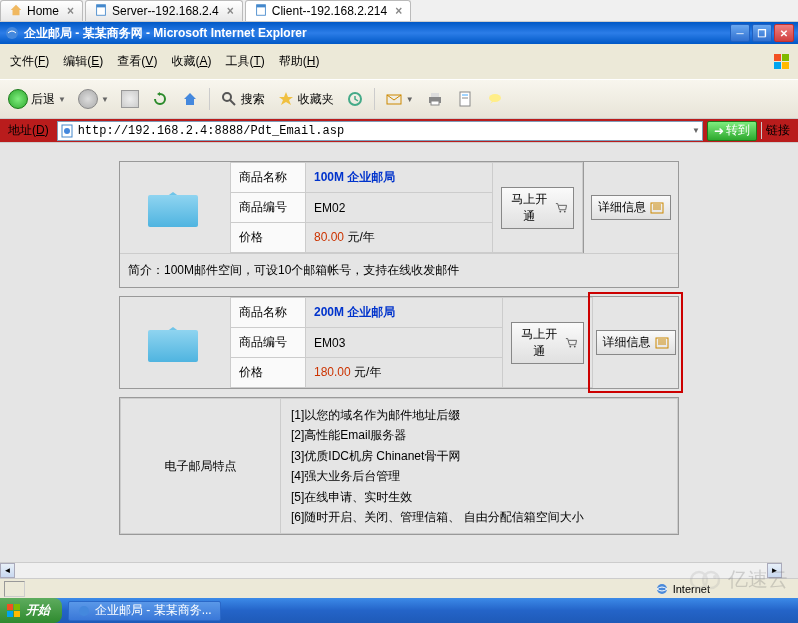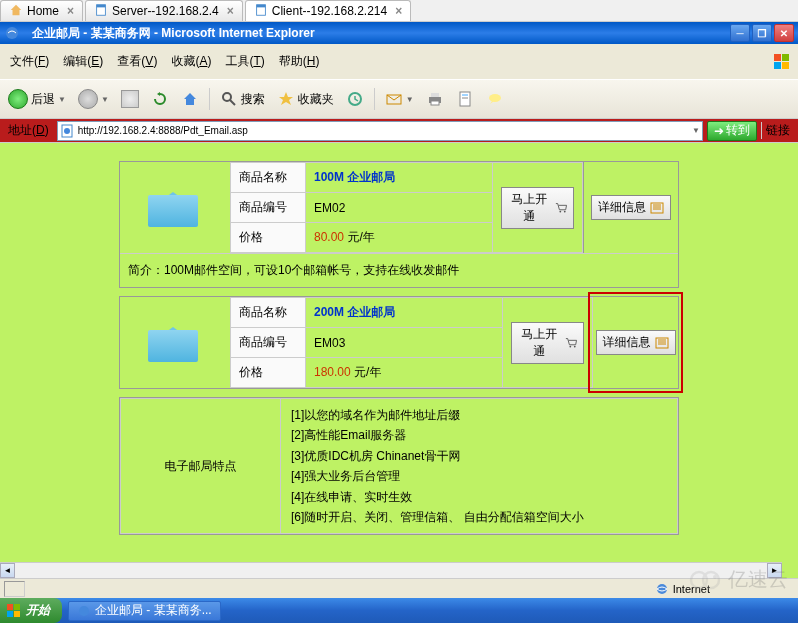--- a/index.html
+++ b/index.html
@@ -4,21 +4,21 @@
   <style>
     * { margin: 0; padding: 0; box-sizing: border-box; }
     body { font-family: "SimSun", "宋体", Arial, sans-serif; font-size: 12px; background: #fff; width: 798px; height: 623px; overflow: hidden; position: relative; }
     
     .browser-tabs { display: flex; height: 22px; background: #f0f0f0; border-bottom: 1px solid #ccc; }
     .browser-tab { display: flex; align-items: center; padding: 2px 8px; border: 1px solid #bbb; border-bottom: none; background: linear-gradient(#fff, #e8e8e8); margin-right: 2px; gap: 4px; border-radius: 3px 3px 0 0; }
     .browser-tab.active { background: #fff; }
     .tab-close { color: #888; font-weight: bold; margin-left: 4px; }
     .tab-icon { width: 14px; height: 14px; display: inline-block; }
     
-    .ie-titlebar { height: 22px; background: linear-gradient(#0058c6, #2c7de8, #0058c6); color: white; display: flex; align-items: center; padding: 0 4px; font-weight: bold; gap: 8px; }
+    .ie-titlebar { height: 22px; background: linear-gradient(#0058c6, #2c7de8, #0058c6); color: white; display: flex; align-items: center; padding: 0 4px; font-weight: bold; }
     .ie-titlebar .ie-icon { width: 16px; height: 16px; margin-right: 4px; }
     .win-controls { margin-left: auto; display: flex; gap: 2px; }
     .win-btn { width: 20px; height: 18px; background: linear-gradient(#6aa8f0, #3070d0); border: 1px solid #2060c0; color: white; font-size: 10px; display: flex; align-items: center; justify-content: center; border-radius: 2px; }
     .win-btn.close { background: linear-gradient(#f08080, #d04040); border-color: #c03030; }
     
     .menu-bar { height: 35px; background: #ece9d8; display: flex; align-items: center; padding: 0 4px; gap: 2px; }
     .menu-item { padding: 2px 6px; }
     .menu-u { text-decoration: underline; }
     .ms-logo { margin-left: auto; width: 40px; }
     
@@ -28,25 +28,25 @@
     .back-icon { background: radial-gradient(circle, #7eed7e, #2ea82e); border: 1px solid #1a7a1a; }
     .fwd-icon { background: radial-gradient(circle, #ddd, #aaa); border: 1px solid #888; }
     .stop-icon { background: radial-gradient(circle, #eee, #ccc); border: 1px solid #999; width: 18px; height: 18px; }
     .refresh-icon, .home-icon, .search-icon, .fav-icon { width: 18px; height: 18px; }
     .tb-sep { width: 1px; height: 22px; background: #ccc; margin: 0 2px; }
     .dropdown-arrow { font-size: 8px; color: #666; }
     
     .address-bar { height: 24px; background: #b91c1c; display: flex; align-items: center; padding: 0 4px; gap: 4px; border-bottom: 1px solid #ccc; }
     .addr-label { padding: 0 4px; }
     .addr-input { flex: 1; height: 20px; border: 1px solid #7f9db9; background: white; display: flex; align-items: center; padding: 0 2px; gap: 4px; }
-    .addr-input input { border: none; flex: 1; font-family: Liberation Sans, sans-serif; font-size: 10px; outline: none; }
+    .addr-input input { border: none; flex: 1; font-family: Liberation Mono, monospace; font-size: 12px; outline: none; }
     .go-btn { height: 20px; padding: 0 6px; background: linear-gradient(#7eed7e, #2ea82e); border: 1px solid #1a7a1a; color: white; display: flex; align-items: center; gap: 2px; border-radius: 2px; }
     .links-label { padding: 0 4px; border-left: 1px solid #ccc; }
     
-    .content-area { height: 462px; background: #bef264; overflow-y: auto; padding: 10px 11px; }
+    .content-area { height: 462px; background: #e5e5e5; overflow-y: auto; padding: 10px 11px; }
     
     .product-box { border: 1px solid #999; margin: 8px auto; width: 560px; }
     .product-top { display: flex; }
     .product-img { width: 110px; padding: 12px; display: flex; align-items: center; justify-content: center; }
     .envelope-icon { width: 70px; height: 55px; position: relative; }
     .envelope-body { position: absolute; bottom: 8px; left: 8px; width: 50px; height: 32px; background: linear-gradient(#8fd4f0, #4fb4e0); border-radius: 2px; }
     .envelope-flap { position: absolute; bottom: 25px; left: 8px; width: 0; height: 0; border-left: 25px solid transparent; border-right: 25px solid transparent; border-bottom: 18px solid #6fc4e8; }
     
     .product-table { flex: 1; }
     .product-table table { width: 100%; border-collapse: collapse; }
@@ -352,21 +352,21 @@
   <div class="features-box">
     <table>
       <tbody>
           <tr>
         <td class="flabel">电子邮局特点</td>
         <td class="features-list">
           <div>[1]以您的域名作为邮件地址后缀</div>
           <div>[2]高性能Email服务器</div>
           <div>[3]优质IDC机房 Chinanet骨干网</div>
           <div>[4]强大业务后台管理</div>
-          <div>[4]在线申请、实时生效</div>
+          <div>[5]在线申请、实时生效</div>
           <div>[6]随时开启、关闭、管理信箱、 自由分配信箱空间大小</div>
         </td>
       </tr>
     </tbody>
       </table>
   </div>
 
 </div>
 
 <div class="scrollbar-h">

